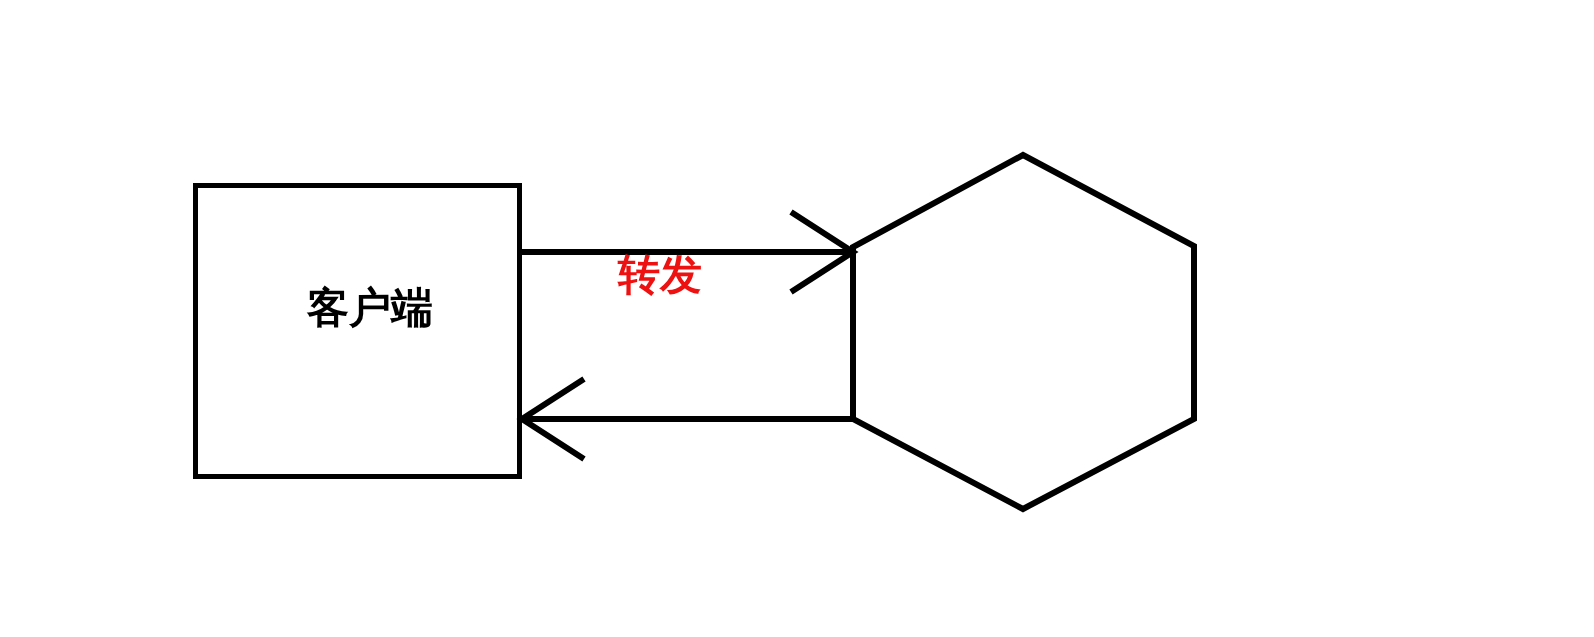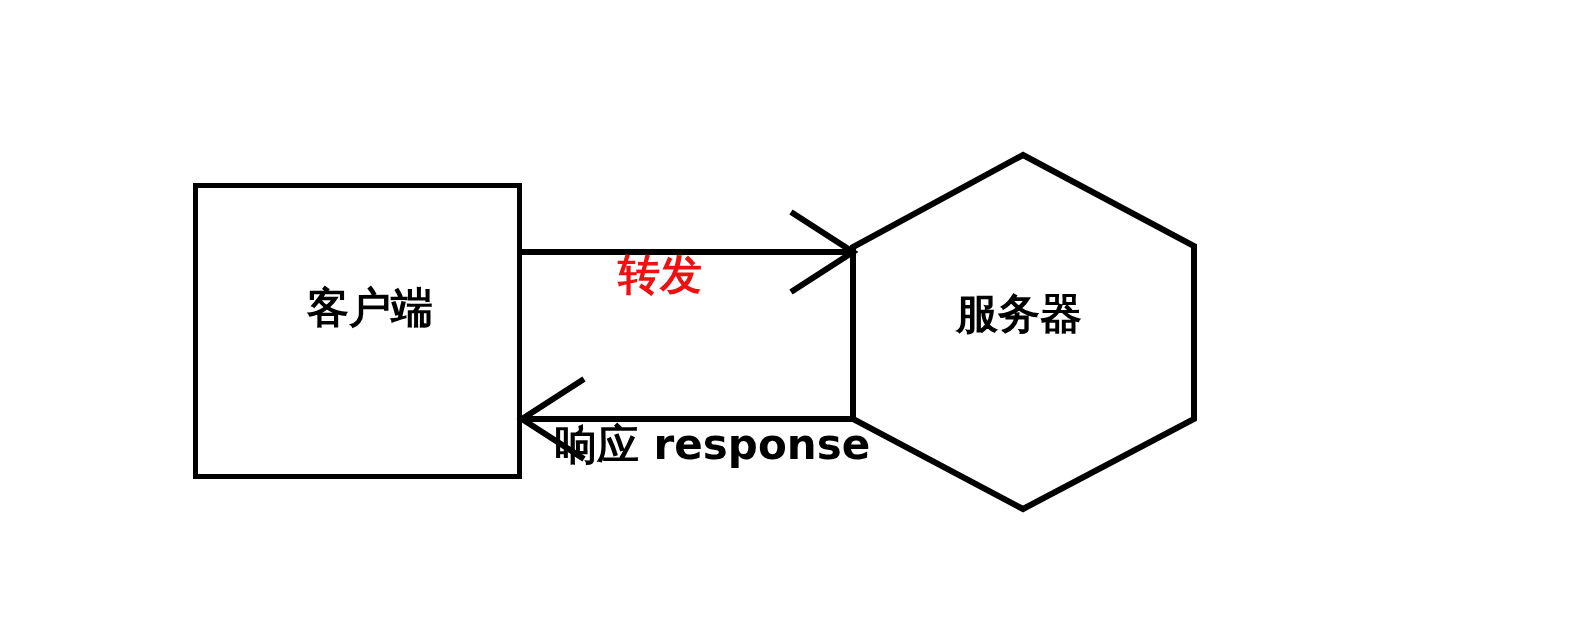--- a/index.html
+++ b/index.html
@@ -67,21 +67,19 @@
     </g>
 
     <g>
       <line x1="855" y1="419" x2="524" y2="419" stroke="#000000" stroke-width="6"></line>
       <polyline points="584,379 522,419 584,459" fill="none" stroke="#000000" stroke-width="6" stroke-linecap="butt" stroke-linejoin="miter"></polyline>
     </g>
   </svg>
 
   <div class="node-label" id="label-client">客户端</div>
 
-  <div class="node-label" id="label-server">服务器</div>
 
 
   <div class="edge-label label-red" id="label-forward">转发</div>
 
 
-  <div class="edge-label label-black" id="label-response">响应 response</div>
 
 </div>
 
 </body></html>

